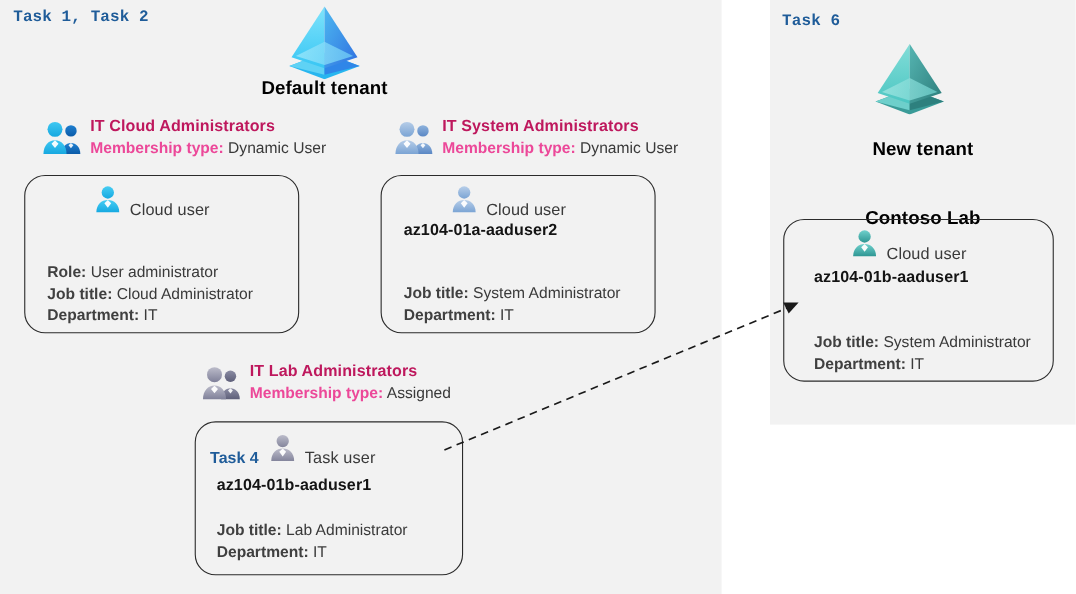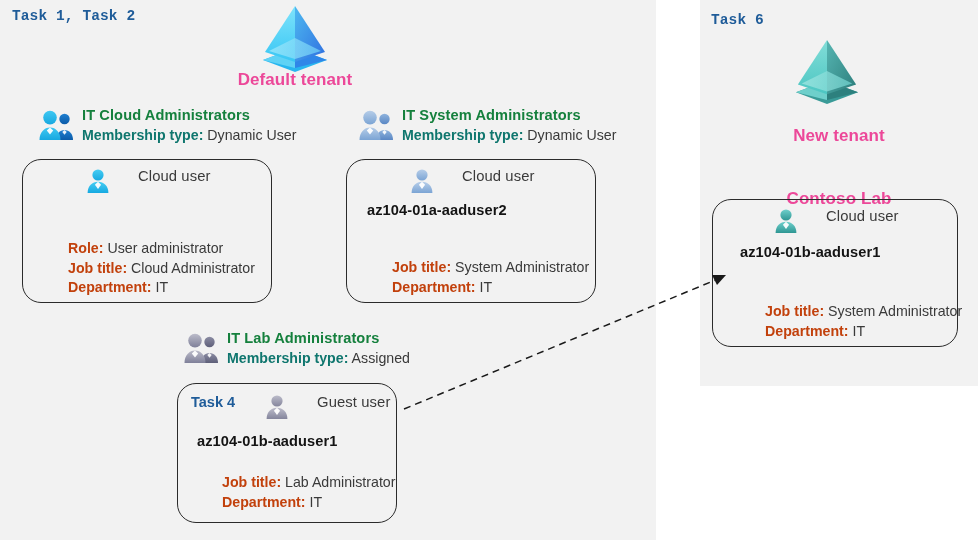--- a/index.html
+++ b/index.html
@@ -7,48 +7,48 @@
        font-family:"Liberation Sans", sans-serif;
        -webkit-font-smoothing:antialiased;}
 
   .panel{position:absolute;background:#f2f2f2;}
   #panel-default{left:0;top:0;width:656px;height:540px;}
   #panel-new{left:700px;top:0;width:278px;height:386px;}
 
   .task-label{position:absolute;color:#1f5c99;font-weight:bold;font-size:14.5px;
               letter-spacing:.1px;white-space:nowrap;font-family:Liberation Mono, monospace;}
 
-  .tenant-title{position:absolute;font-weight:bold;font-size:17px;color:#ec4899;
+  .tenant-title{position:absolute;font-weight:bold;font-size:17px;color:#000000;
                 text-align:center;white-space:nowrap;letter-spacing:.1px;}
 
   .tenant-icon{position:absolute;}
 
   .group{position:absolute;}
   .group-icon{position:absolute;left:0;top:4px;}
   .group-text{position:absolute;left:44px;top:0;white-space:nowrap;}
-  .group-name{font-weight:bold;font-size:14.6px;color:#15803d;line-height:19px;
+  .group-name{font-weight:bold;font-size:14.6px;color:#be185d;line-height:19px;
               letter-spacing:.1px;}
   .group-member{font-size:14.2px;color:#3a3a3a;line-height:21px;white-space:nowrap;}
-  .group-member b{color:#0f766e;font-weight:bold;}
+  .group-member b{color:#ec4899;font-weight:bold;}
 
   .card{position:absolute;border:1.4px solid #2b2b2b;border-radius:19px;
         background:transparent;box-sizing:border-box;}
 
-  .card-head{position:absolute;display:flex;align-items:flex-start;white-space:nowrap;gap:20px;}
+  .card-head{position:absolute;display:flex;align-items:flex-end;white-space:nowrap;}
   .card-head .ct{font-size:14.8px;color:#3a3a3a;letter-spacing:.1px;}
   .card-head .task-inline{color:#1f5c99;font-weight:bold;font-size:14.5px;
                           margin-right:9px;}
   .uicon{margin-right:7px;display:block;}
 
   .card-id{position:absolute;font-weight:bold;font-size:14.6px;color:#141414;
            white-space:nowrap;letter-spacing:.1px;}
 
   .attrs{position:absolute;white-space:nowrap;}
   .attr{font-size:14.2px;color:#3a3a3a;line-height:19.5px;}
-  .attr b{color:#c2410c;font-weight:bold;margin-left:25px;}
+  .attr b{color:#404040;font-weight:bold;}
 
   svg.arrow{position:absolute;left:0;top:0;width:978px;height:540px;
             pointer-events:none;overflow:visible;}
 </style>
 </head>
 <body>
 
 <div class="panel" id="panel-default"></div>
 <div class="panel" id="panel-new"></div>
 
@@ -254,37 +254,37 @@
       <b>Job title:</b>
       <span>System Administrator</span>
     </div>
     <div class="attr">
       <b>Department:</b>
       <span>IT</span>
     </div>
   </div>
 </div>
 
-<div class="card" style="left:177px;top:383px;width:220px;height:140px;">
+<div class="card" style="left:177px;top:383px;width:244px;height:140px;">
   <div class="card-head" style="left:13px;top:10px;">
     <span class="task-inline">Task 4</span>
     <span class="uicon">
       <svg width="26" height="26" viewBox="0 0 26 26">
         <defs>
             <linearGradient id="u3" x1="0" y1="0" x2="0" y2="1">
           <stop offset="0" stop-color="#bcbcca"></stop>
               <stop offset="1" stop-color="#84859c"></stop>
             </linearGradient>
           </defs>
         <circle cx="13" cy="7" r="5.6" fill="url(#u3)"></circle>
         <path d="M2.6 25c0-7 4.6-11.2 10.4-11.2S23.4 18 23.4 25z" fill="url(#u3)"></path>
         <path d="M13 13.8l3.1 2.9-3.1 4.2-3.1-4.2z" fill="#ffffff" opacity=".95"></path>
       </svg>
     </span>
-    <span class="ct">Guest user</span>
+    <span class="ct">Task user</span>
   </div>
   <div class="card-id" style="left:19px;top:49px;">az104-01b-aaduser1</div>
   <div class="attrs" style="left:19px;top:89px;">
     <div class="attr">
       <b>Job title:</b>
       <span>Lab Administrator</span>
     </div>
     <div class="attr">
       <b>Department:</b>
       <span>IT</span>

